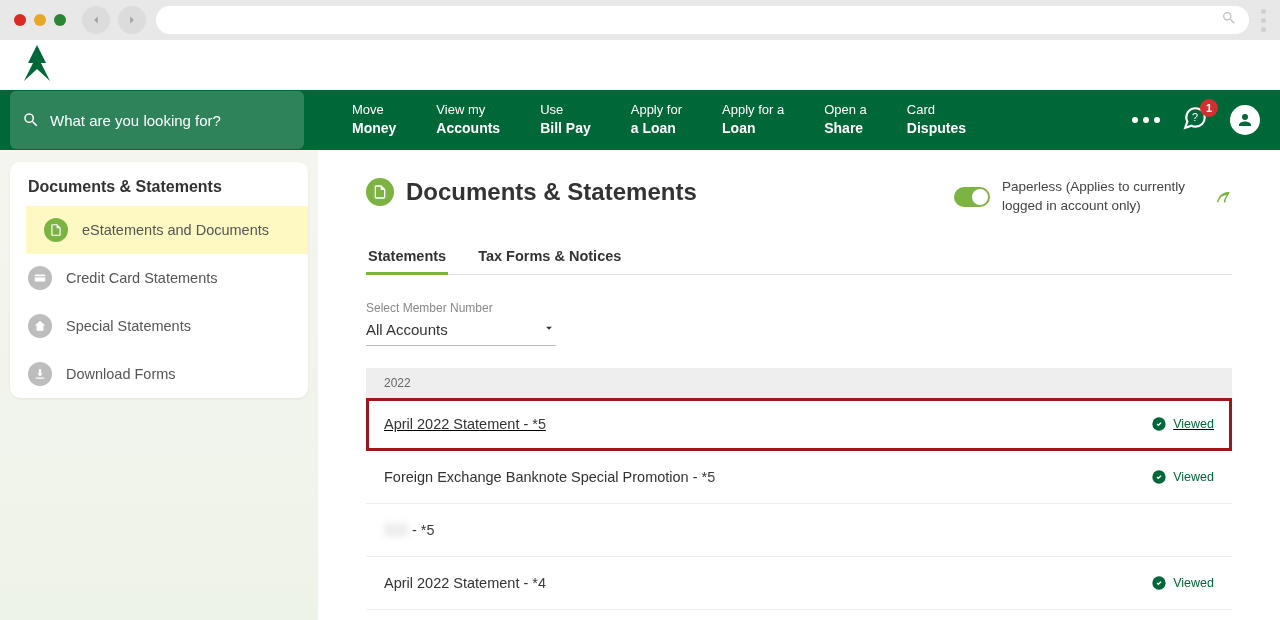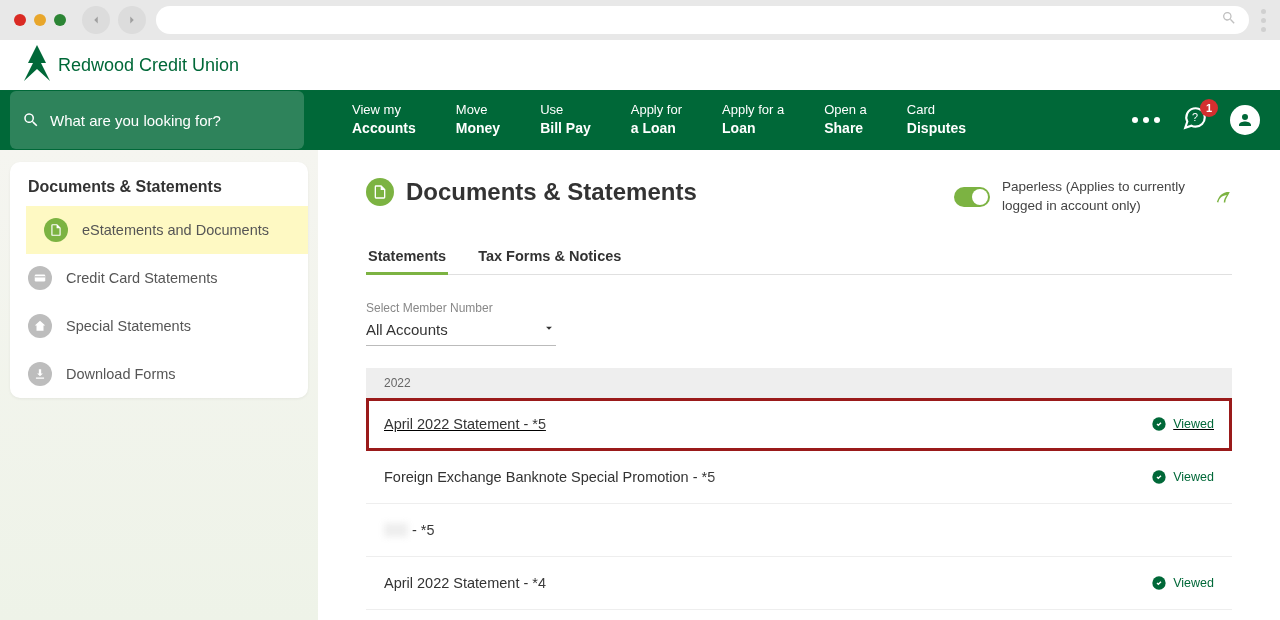--- a/index.html
+++ b/index.html
@@ -119,39 +119,38 @@
     </div>
 </div>
 
 <div class="logo-bar">
   <div class="logo">
     <span class="logo-mark">
       <svg width="26" height="36" viewBox="0 0 26 36" fill="currentColor">
           <path d="M13 0 L4 18 L9 18 L0 36 L13 24 L26 36 L17 18 L22 18 Z"></path>
         </svg>
     </span>
-    <span class="logo-text">Redwood Credit Union</span>
   </div>
 </div>
 
 <div class="main-nav">
   <div class="search-wrap">
     <svg width="18" height="18" viewBox="0 0 24 24">
         <path d="M15.5 14h-.79l-.28-.27a6.5 6.5 0 1 0-.7.7l.27.28v.79l5 4.99L20.49 19l-4.99-5zm-6 0A4.5 4.5 0 1 1 14 9.5 4.5 4.5 0 0 1 9.5 14z"></path>
       </svg>
     <input class="search-input" placeholder="What are you looking for?" style="">
   </div>
   <div class="nav-items">
     <div class="nav-item">
+        <span class="small">Move</span>
+        <span class="big">Money</span>
+      </div>
+    <div class="nav-item">
         <span class="small">View my</span>
         <span class="big">Accounts</span>
-      </div>
-    <div class="nav-item">
-        <span class="small">Move</span>
-        <span class="big">Money</span>
       </div>
     <div class="nav-item">
         <span class="small">Use</span>
         <span class="big">Bill Pay</span>
       </div>
     <div class="nav-item">
         <span class="small">Apply for</span>
         <span class="big">a Loan</span>
       </div>
     <div class="nav-item">

